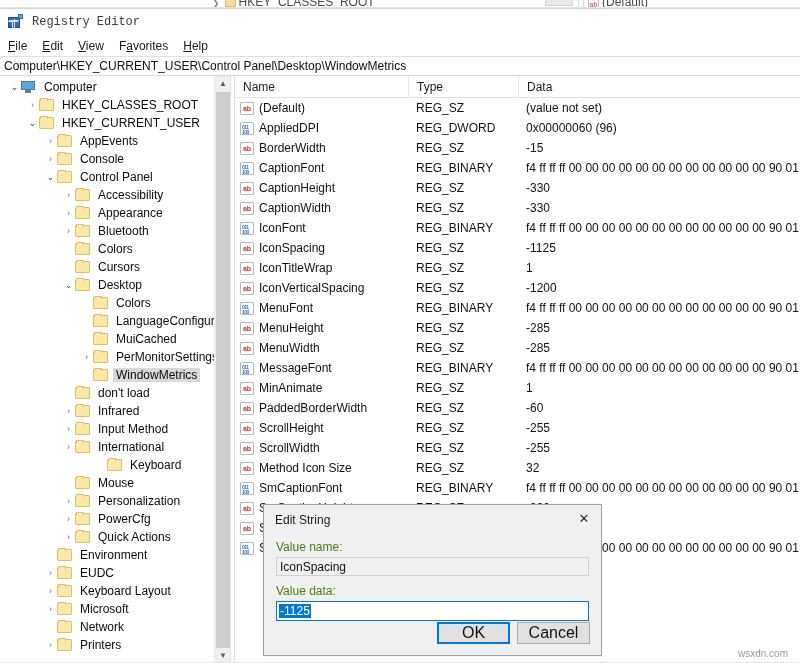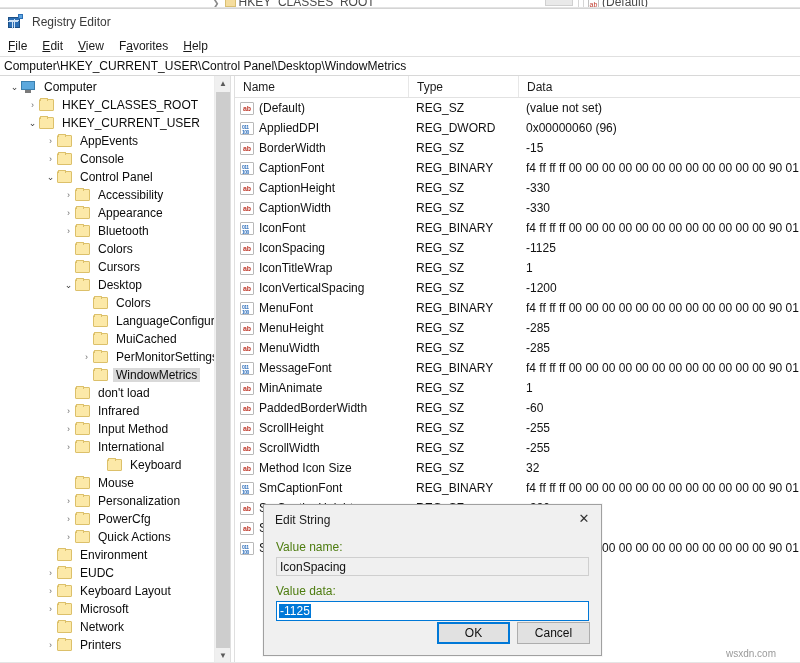--- a/index.html
+++ b/index.html
@@ -67,21 +67,21 @@
   }
   .app-icon .grid::after {
     content:""; position:absolute; left:3px; top:2px; width:1px; height:9px; background:#cfe2f5;
   }
   .app-icon .hl1 { position:absolute; left:1px; top:7px; width:10px; height:1px; background:#cfe2f5; }
   .app-icon .hl2 { position:absolute; left:7px; top:5px; width:1px; height:9px; background:#cfe2f5; }
   .app-icon .dot {
     position:absolute; right:0; top:0; width:5px; height:5px;
     background:#5ba3e0; border:1px solid #2c6fb5;
   }
-  .title-text { font-size: 12px; color: #3b3b3b; }
+  .title-text { font-size: 12px; color: #3b3b3b; font-family: Liberation Mono, monospace; }
 
   
   .menubar {
     height: 21px; display: flex; align-items: center;
     padding-left: 8px; gap: 15px; background:#ffffff;
   }
   .menu-item { font-size: 12px; color: #1a1a1a; cursor: default; }
   .menu-item .u { text-decoration: underline; }
 
   
@@ -210,29 +210,29 @@
   .dlg-input {
     height: 20px; background: #ffffff; border: 1px solid #0078d7;
     display: flex; align-items: center; padding-left: 2px;
     font-size: 12px; color: #111;
   }
   .sel-text { background: #0078d7; color: #ffffff; padding: 0 1px; }
   .dlg-buttons {
     position: absolute; right: 11px; bottom: 11px; display: flex; gap: 7px;
   }
   .dlg-btn {
-    width: 73px; height: 22px; font-size: 12px; color: #101010;
+    width: 73px; height: 22px; font-size: 16px; color: #101010;
     background: #e1e1e1; border: 1px solid #adadad;
     display: flex; align-items: center; justify-content: center;
   }
   .dlg-btn.default { border: 2px solid #0078d7; background: #e1e1e1; }
 
   
   .watermark {
-    position: absolute; right: 24px; bottom: 4px;
+    position: absolute; right: 12px; bottom: 4px;
     font-size: 10px; color: #9a9a9a;
   }
   .statusline {
     position:absolute; left:0; bottom:0; width:100%; height:1px; background:#e5e5e5;
   }
 </style>
 </head>
 <body>
 
 <div id="root">

